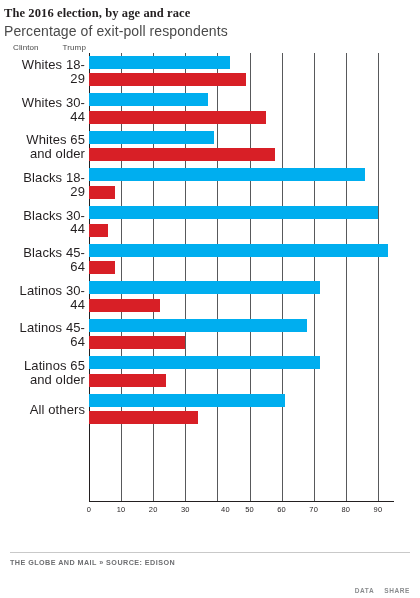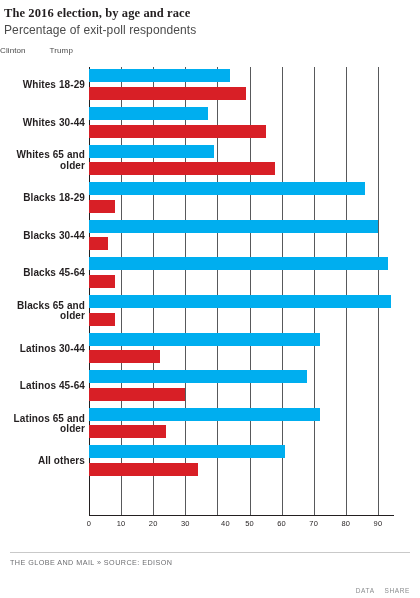--- a/index.html
+++ b/index.html
@@ -23,32 +23,33 @@
   #chart-title {
     font-family: "Liberation Serif", serif;
     font-weight: bold;
     font-size: 12.5px;
     letter-spacing: 0.1px;
     color: #231f20;
     margin: 0 0 3px 0;
     line-height: 1.1;
   }
   #chart-subtitle {
-    font-size: 12px;
+    font-size: 14px;
     color: #4a4a4a;
-    margin: 0 0 9px 0;
+    margin: 0 0 4px 0;
     line-height: 1.1;
     letter-spacing: 0.1px;
   }
 
   
   #legend {
     display: flex;
     gap: 24px;
-    margin-bottom: 12px;
+    padding-left: 13px;
+    margin-bottom: 1px;
   }
   .legend-item {
     display: flex;
     align-items: center;
     gap: 3px;
   }
   .legend-label {
     font-size: 8px;
     color: #4a4a4a;
     letter-spacing: 0.1px;
@@ -89,22 +90,22 @@
   }
   .row-group {
     display: flex;
     align-items: center;
     height: 37.6px;
   }
   .row-label {
     width: 75px;
     text-align: right;
     padding-right: 4px;
-    font-size: 10px;
-    font-weight: bold;
+    font-size: 13px;
+    font-weight: normal;
     color: #231f20;
     letter-spacing: 0.1px;
     line-height: 1.05;
     flex: none;
   }
   .bars {
     position: relative;
     flex: 1 1 auto;
     height: 37.6px;
   }
@@ -146,20 +147,21 @@
     letter-spacing: 0.2px;
   }
 
   
   #footer {
     position: absolute;
     left: 0;
     right: 0;
     bottom: 0;
     height: 46px;
+    font-weight: bold;
   }
   #footer-rule {
     position: absolute;
     left: 10px;
     right: 10px;
     top: 0;
     height: 1px;
     background: #c9c9c9;
   }
   #source-line {
@@ -250,27 +252,20 @@
         </div>
       </div>
       <div class="row-group">
         <div class="row-label">Blacks 45-64</div>
         <div class="bars">
           <div class="bar clinton" style="background: rgb(0, 174, 239); width: 97.8947%;"></div>
           <div class="bar trump" style="background: rgb(216, 31, 38); width: 8.42105%;"></div>
         </div>
       </div>
       <div class="row-group">
-        <div class="row-label">Blacks 65 and older</div>
-        <div class="bars">
-          <div class="bar clinton" style="background: rgb(0, 174, 239); width: 98.9474%;"></div>
-          <div class="bar trump" style="background: rgb(216, 31, 38); width: 8.42105%;"></div>
-        </div>
-      </div>
-      <div class="row-group">
         <div class="row-label">Latinos 30-44</div>
         <div class="bars">
           <div class="bar clinton" style="background: rgb(0, 174, 239); width: 75.7895%;"></div>
           <div class="bar trump" style="background: rgb(216, 31, 38); width: 23.1579%;"></div>
         </div>
       </div>
       <div class="row-group">
         <div class="row-label">Latinos 45-64</div>
         <div class="bars">
           <div class="bar clinton" style="background: rgb(0, 174, 239); width: 71.5789%;"></div>

